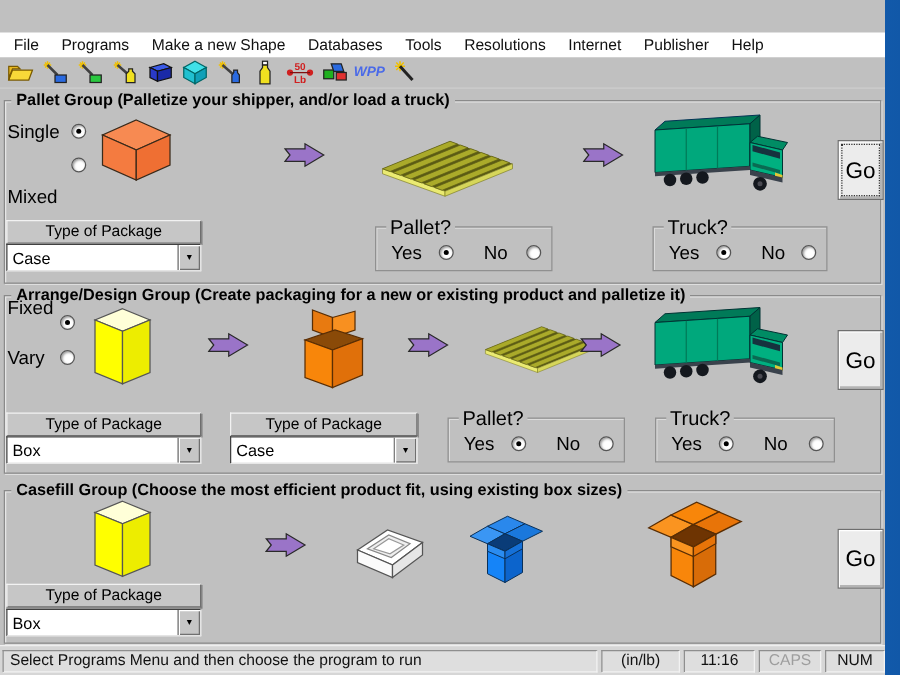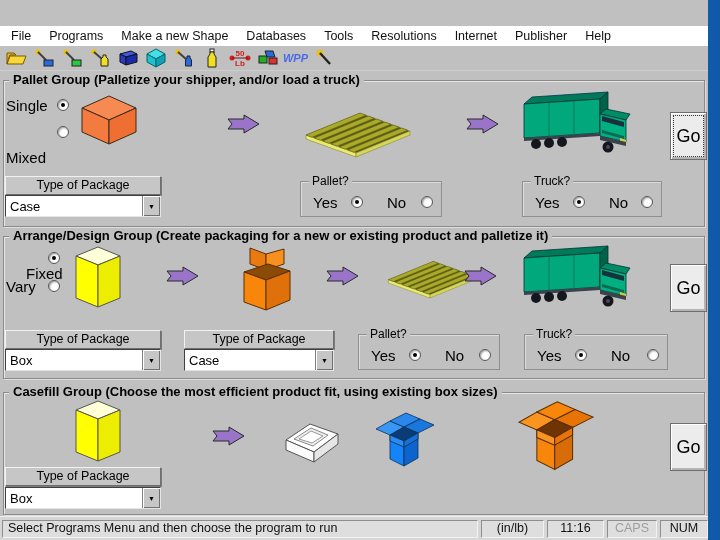--- a/index.html
+++ b/index.html
@@ -41,21 +41,21 @@
   .radio { position:absolute; width:12px; height:12px; border-radius:50%; background:#fff; border:1px solid #555; box-shadow:inset 1px 1px 2px #9a9a9a; }
   .radio.checked::after { content:""; position:absolute; left:3px; top:3px; width:4px; height:4px; border-radius:50%; background:#000; }
 
   .pkg-header { position:absolute; height:19px; background:#c6c6c6; border:1px solid #6e6e6e; border-top-color:#f2f2f2; border-left-color:#f2f2f2; box-shadow:1px 1px 0 #7a7a7a; text-align:center; font-size:12.5px; line-height:16px; color:#000; }
 
   .dropdown { position:absolute; height:22px; background:#fff; border:1px solid; border-color:#404040 #e4e4e4 #e4e4e4 #404040; display:flex; align-items:stretch; }
   .dd-text { flex:1; padding:3px 0 0 4px; font-size:13px; color:#000; overflow:hidden; }
   .dd-btn { width:18px; background:#c6c6c6; border-left:1px solid #808080; box-shadow:inset 1px 1px 0 #fff, inset -1px -1px 0 #707070; display:flex; align-items:center; justify-content:center; font-size:7px; color:#000; }
 
   .qbox { position:absolute; border:1px solid #909090; box-shadow:inset 1px 1px 0 #dcdcdc; }
-  .q-title { position:absolute; top:-8px; left:8px; background:#c0c0c0; padding:0 3px; font-size:12px; color:#000; white-space:nowrap; }
+  .q-title { position:absolute; top:-8px; left:8px; background:#c0c0c0; padding:0 3px; font-size:16px; color:#000; white-space:nowrap; }
 
   .go-btn { position:absolute; width:37px; height:48px; background:#ececec; border:1px solid #6e6e6e; box-shadow:inset 1px 1px 0 #ffffff, inset -2px -2px 0 #b4b4b4; display:flex; align-items:center; justify-content:center; font-size:18px; color:#000; }
   .go-btn.focused { outline:1px dotted #333; outline-offset:-4px; }
 
   .img { position:absolute; }
 
   
   .statusbar { position:absolute; left:0; top:516px; width:100%; height:36px; background:#d6d6d6; border-top:1px solid #efefef; }
   .sb-panel { position:absolute; top:3px; height:18px; background:#dedede; border:1px solid; border-color:#8e8e8e #f2f2f2 #f2f2f2 #8e8e8e; font-size:12.5px; line-height:15px; padding:0 5px; color:#111; white-space:nowrap; overflow:hidden; }
   .sb-center { text-align:center; }
@@ -256,21 +256,21 @@
     <span class="q-title">Truck?</span>
     <span class="label" style="left:12px; top:12px;">Yes</span>
     <span class="radio checked" style="left:50px; top:14px;"></span>
     <span class="label" style="left:86px; top:12px;">No</span>
     <span class="radio" style="left:118px; top:14px;"></span>
   </div>
 
   <div class="groupbox" style="left:3px; top:236px; width:702px; height:143px;">
     <span class="gb-title">Arrange/Design Group (Create packaging for a new or existing product and palletize it)</span>
   </div>
-  <span class="label" style="left:6px; top:265px;padding-left:20px;">Fixed</span>
+  <span class="label" style="left:6px; top:238px;">Fixed</span>
   <span class="radio checked" style="left:48px; top:252px;"></span>
   <span class="label" style="left:6px; top:278px;">Vary</span>
   <span class="radio" style="left:48px; top:280px;"></span>
 
   <svg class="img" style="left:74px; top:246px;" width="48" height="62" viewBox="0 0 48 62">
     <polygon points="24,1 46,10 24,19 2,10" fill="#ffffd8" stroke="#555"></polygon>
     <polygon points="2,10 24,19 24,61 2,52" fill="#ffff00" stroke="#555"></polygon>
     <polygon points="24,19 46,10 46,52 24,61" fill="#eded00" stroke="#555"></polygon>
   </svg>
   <svg class="img" style="left:166px; top:266px;" width="34" height="20" viewBox="0 0 34 20">

